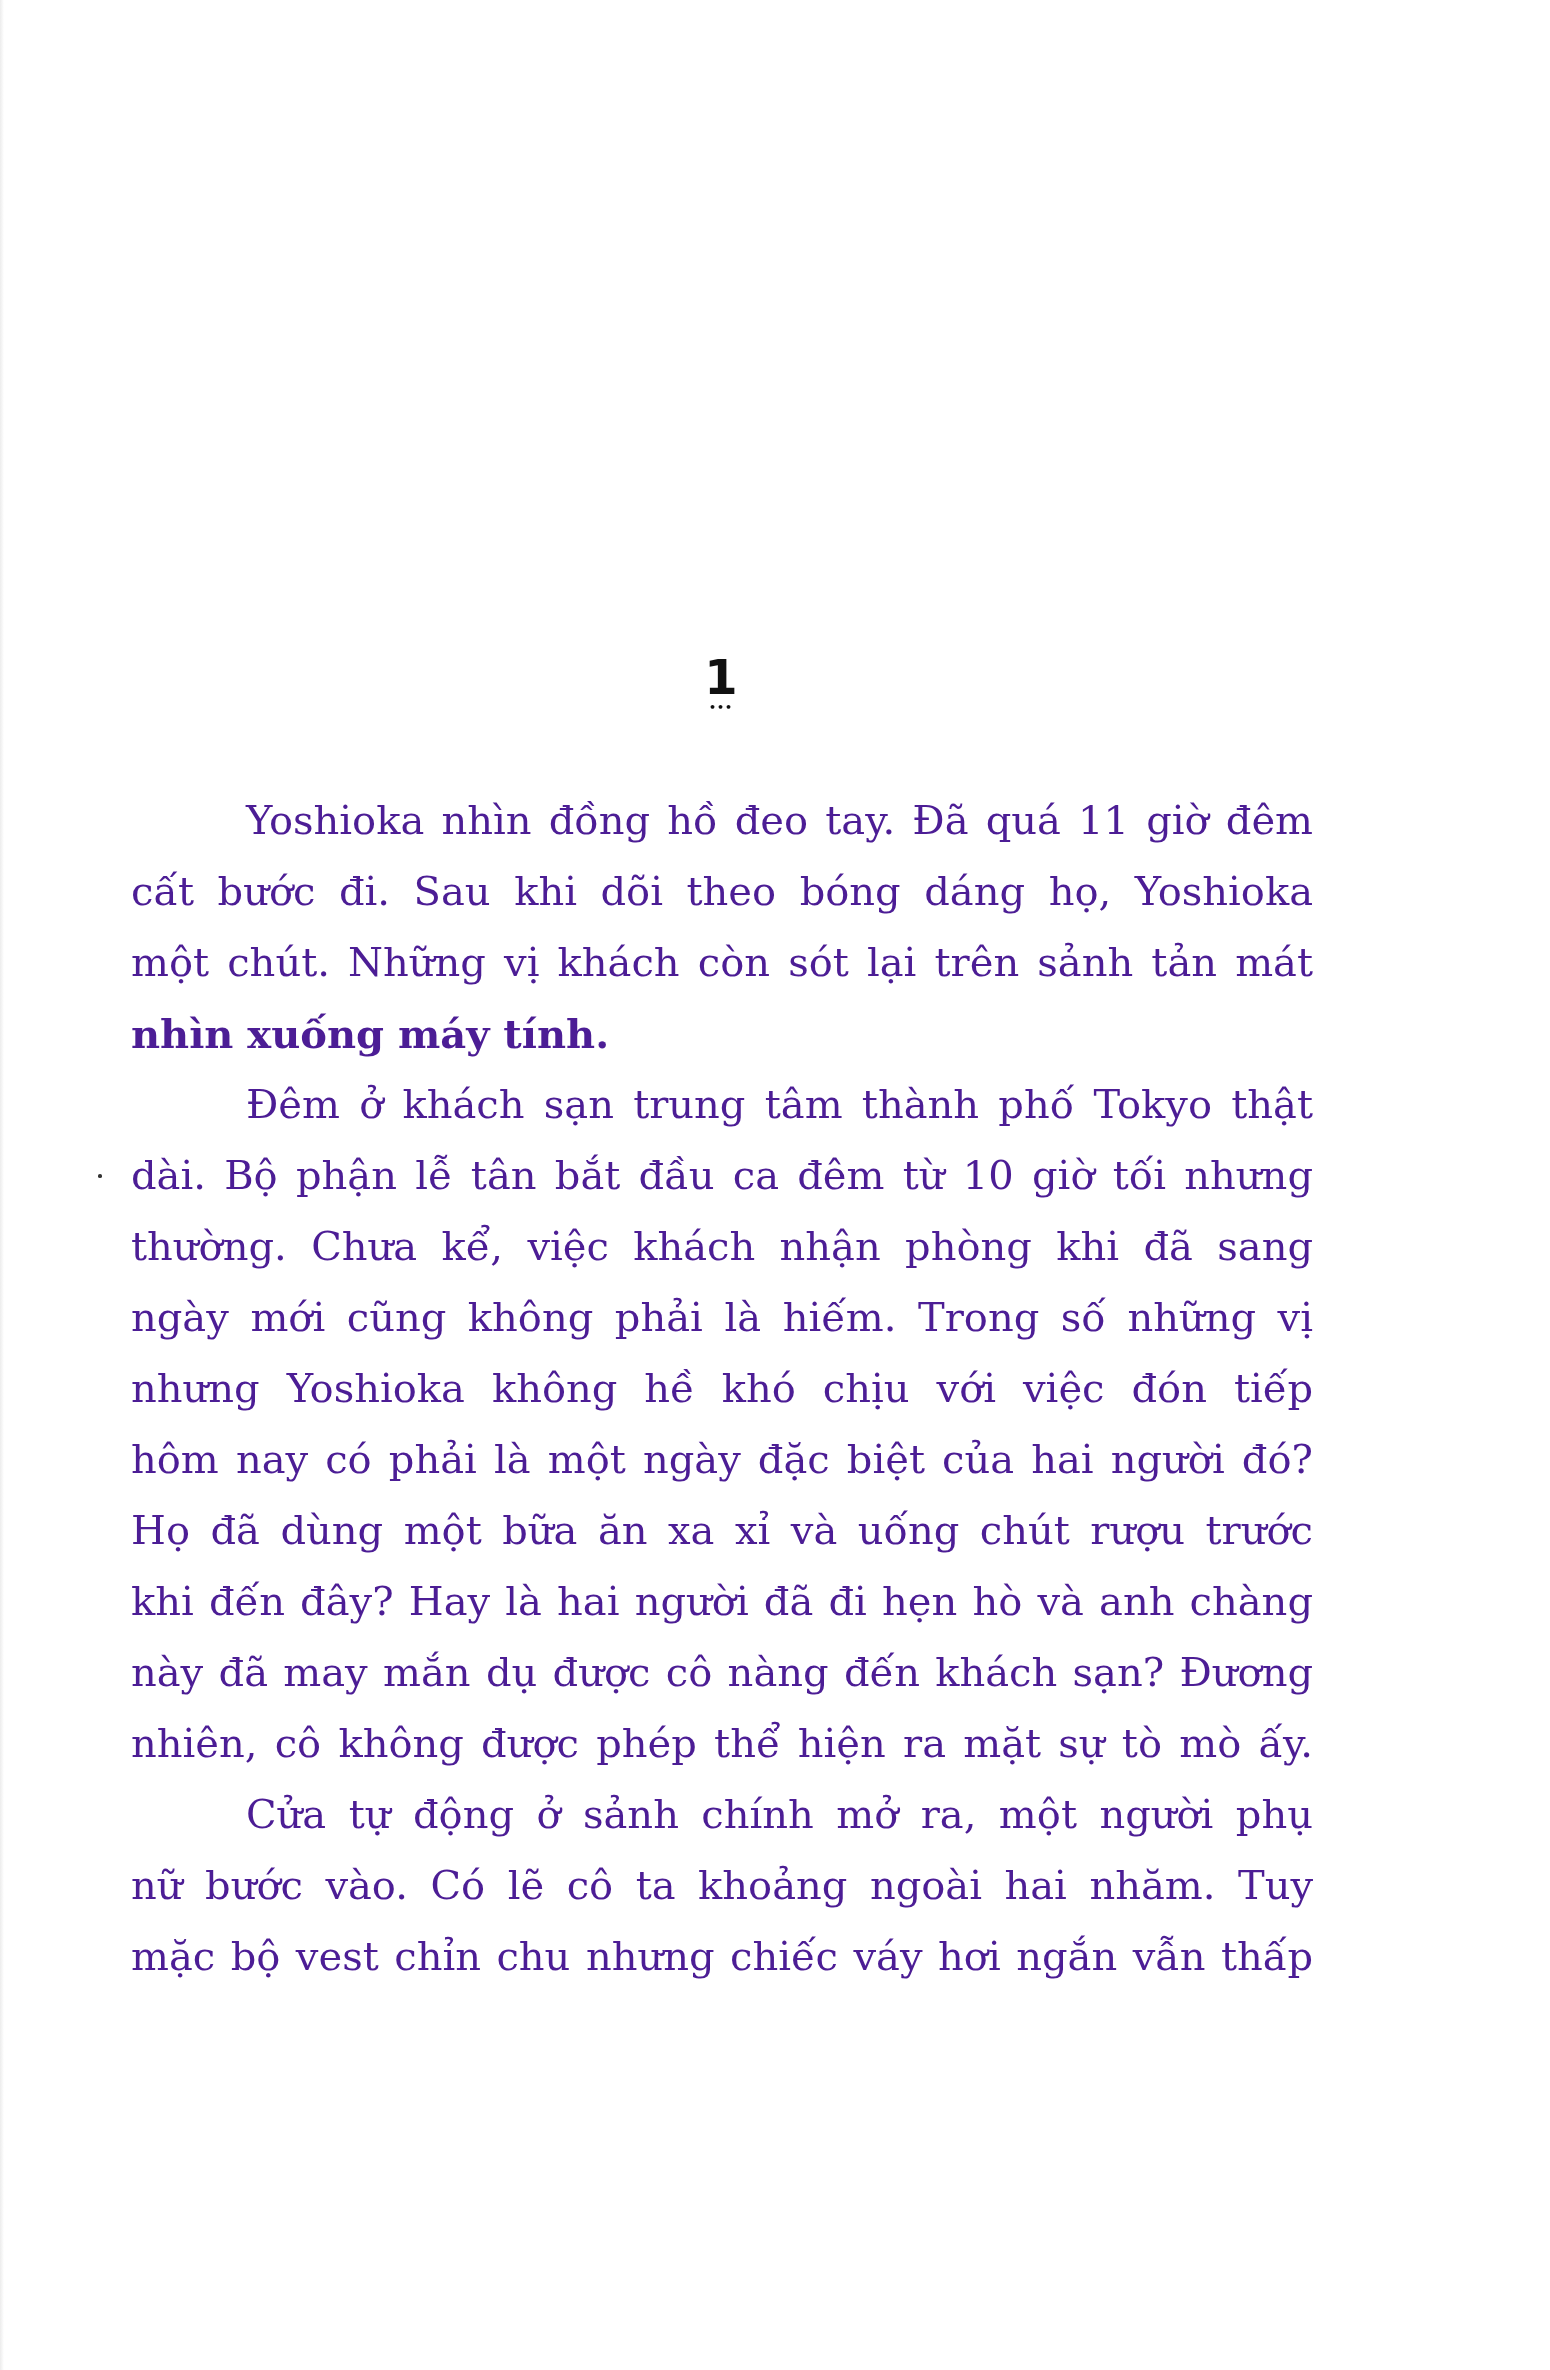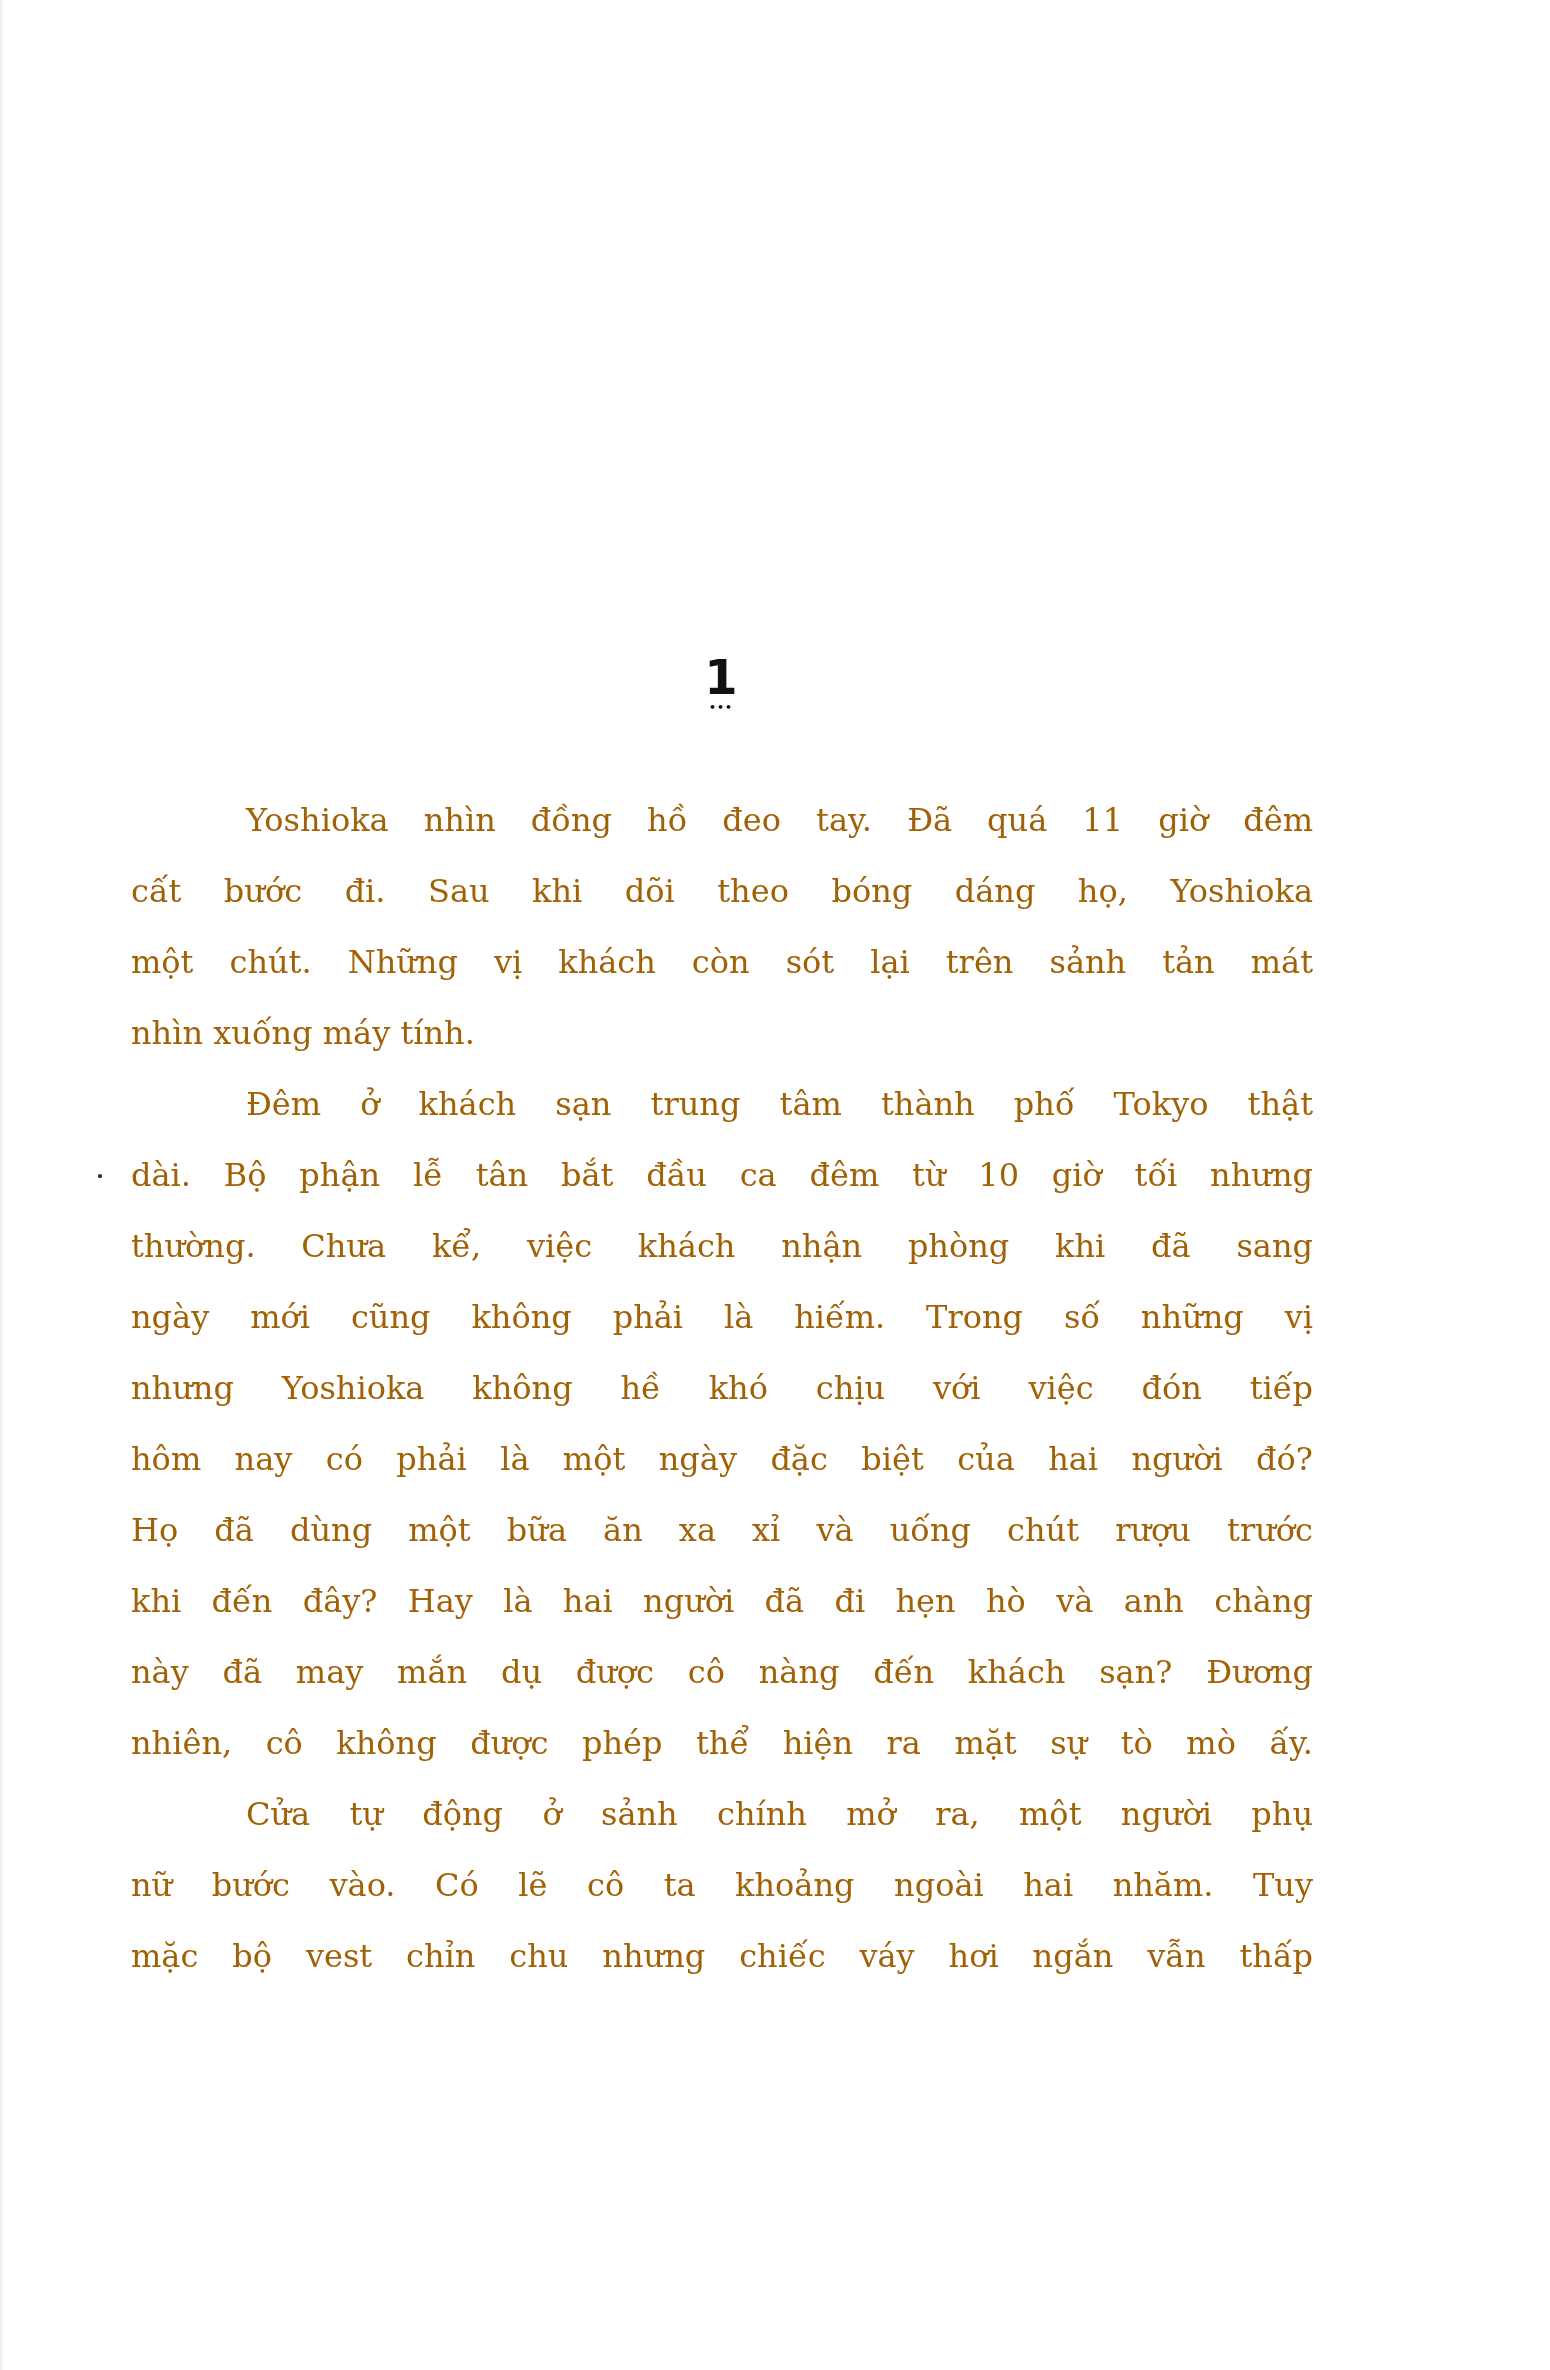--- a/index.html
+++ b/index.html
@@ -55,38 +55,39 @@
     height: 3.7px;
     border-radius: 50%;
     background: #333333;
   }
   .text-column {
     position: absolute;
     left: 131px;
     top: 785px;
     width: 1182px;
     font-family: "DejaVu Serif", serif;
-    font-size: 32px;
+    font-size: 40px;
     line-height: 71px;
-    color: #a16207;
+    color: #4c1d95;
   }
   .line {
     display: block;
     height: 71px;
     white-space: nowrap;
     text-align: justify;
     text-align-last: justify;
     overflow: visible;
   }
   .line.indent {
     padding-left: 115px;
   }
   .line.last {
     text-align: center;
     text-align-last: left;
+    font-weight: bold;
   }
 </style>
 </head>
 <body>
 
 <div class="scan-edge"></div>
 
 <div class="chapter-number">1</div>
 <div class="chapter-dots">•••</div>
 

